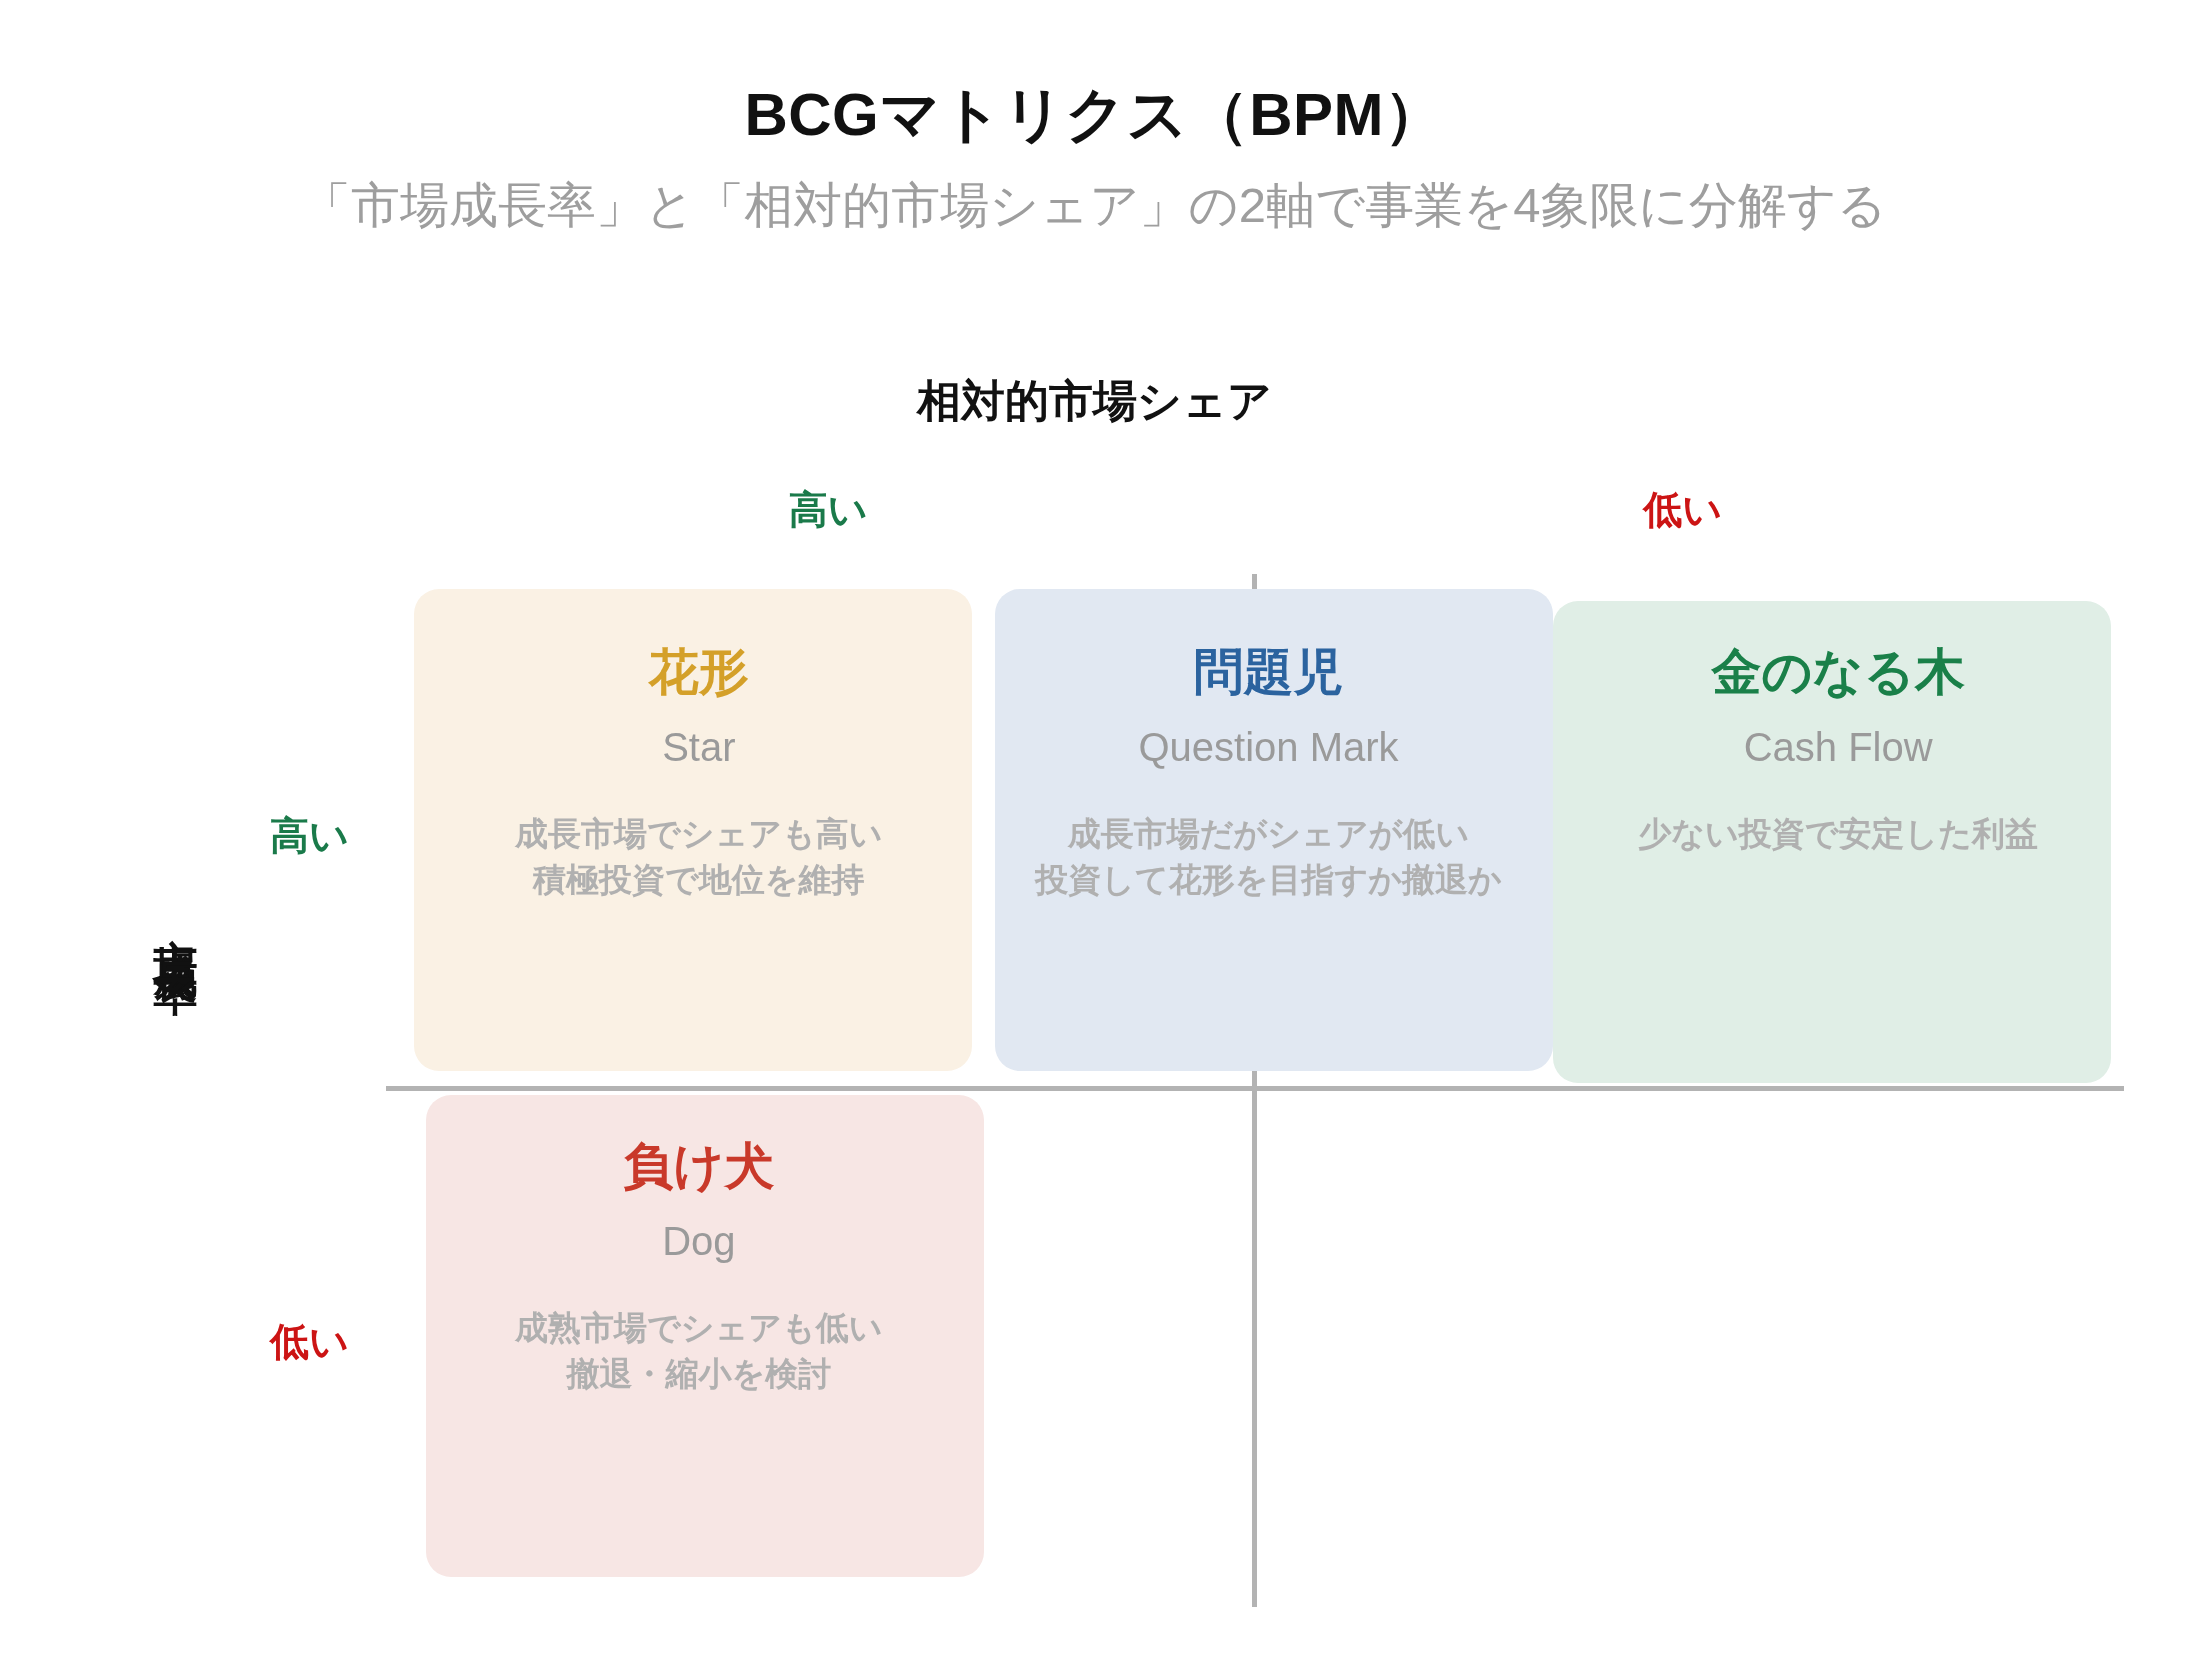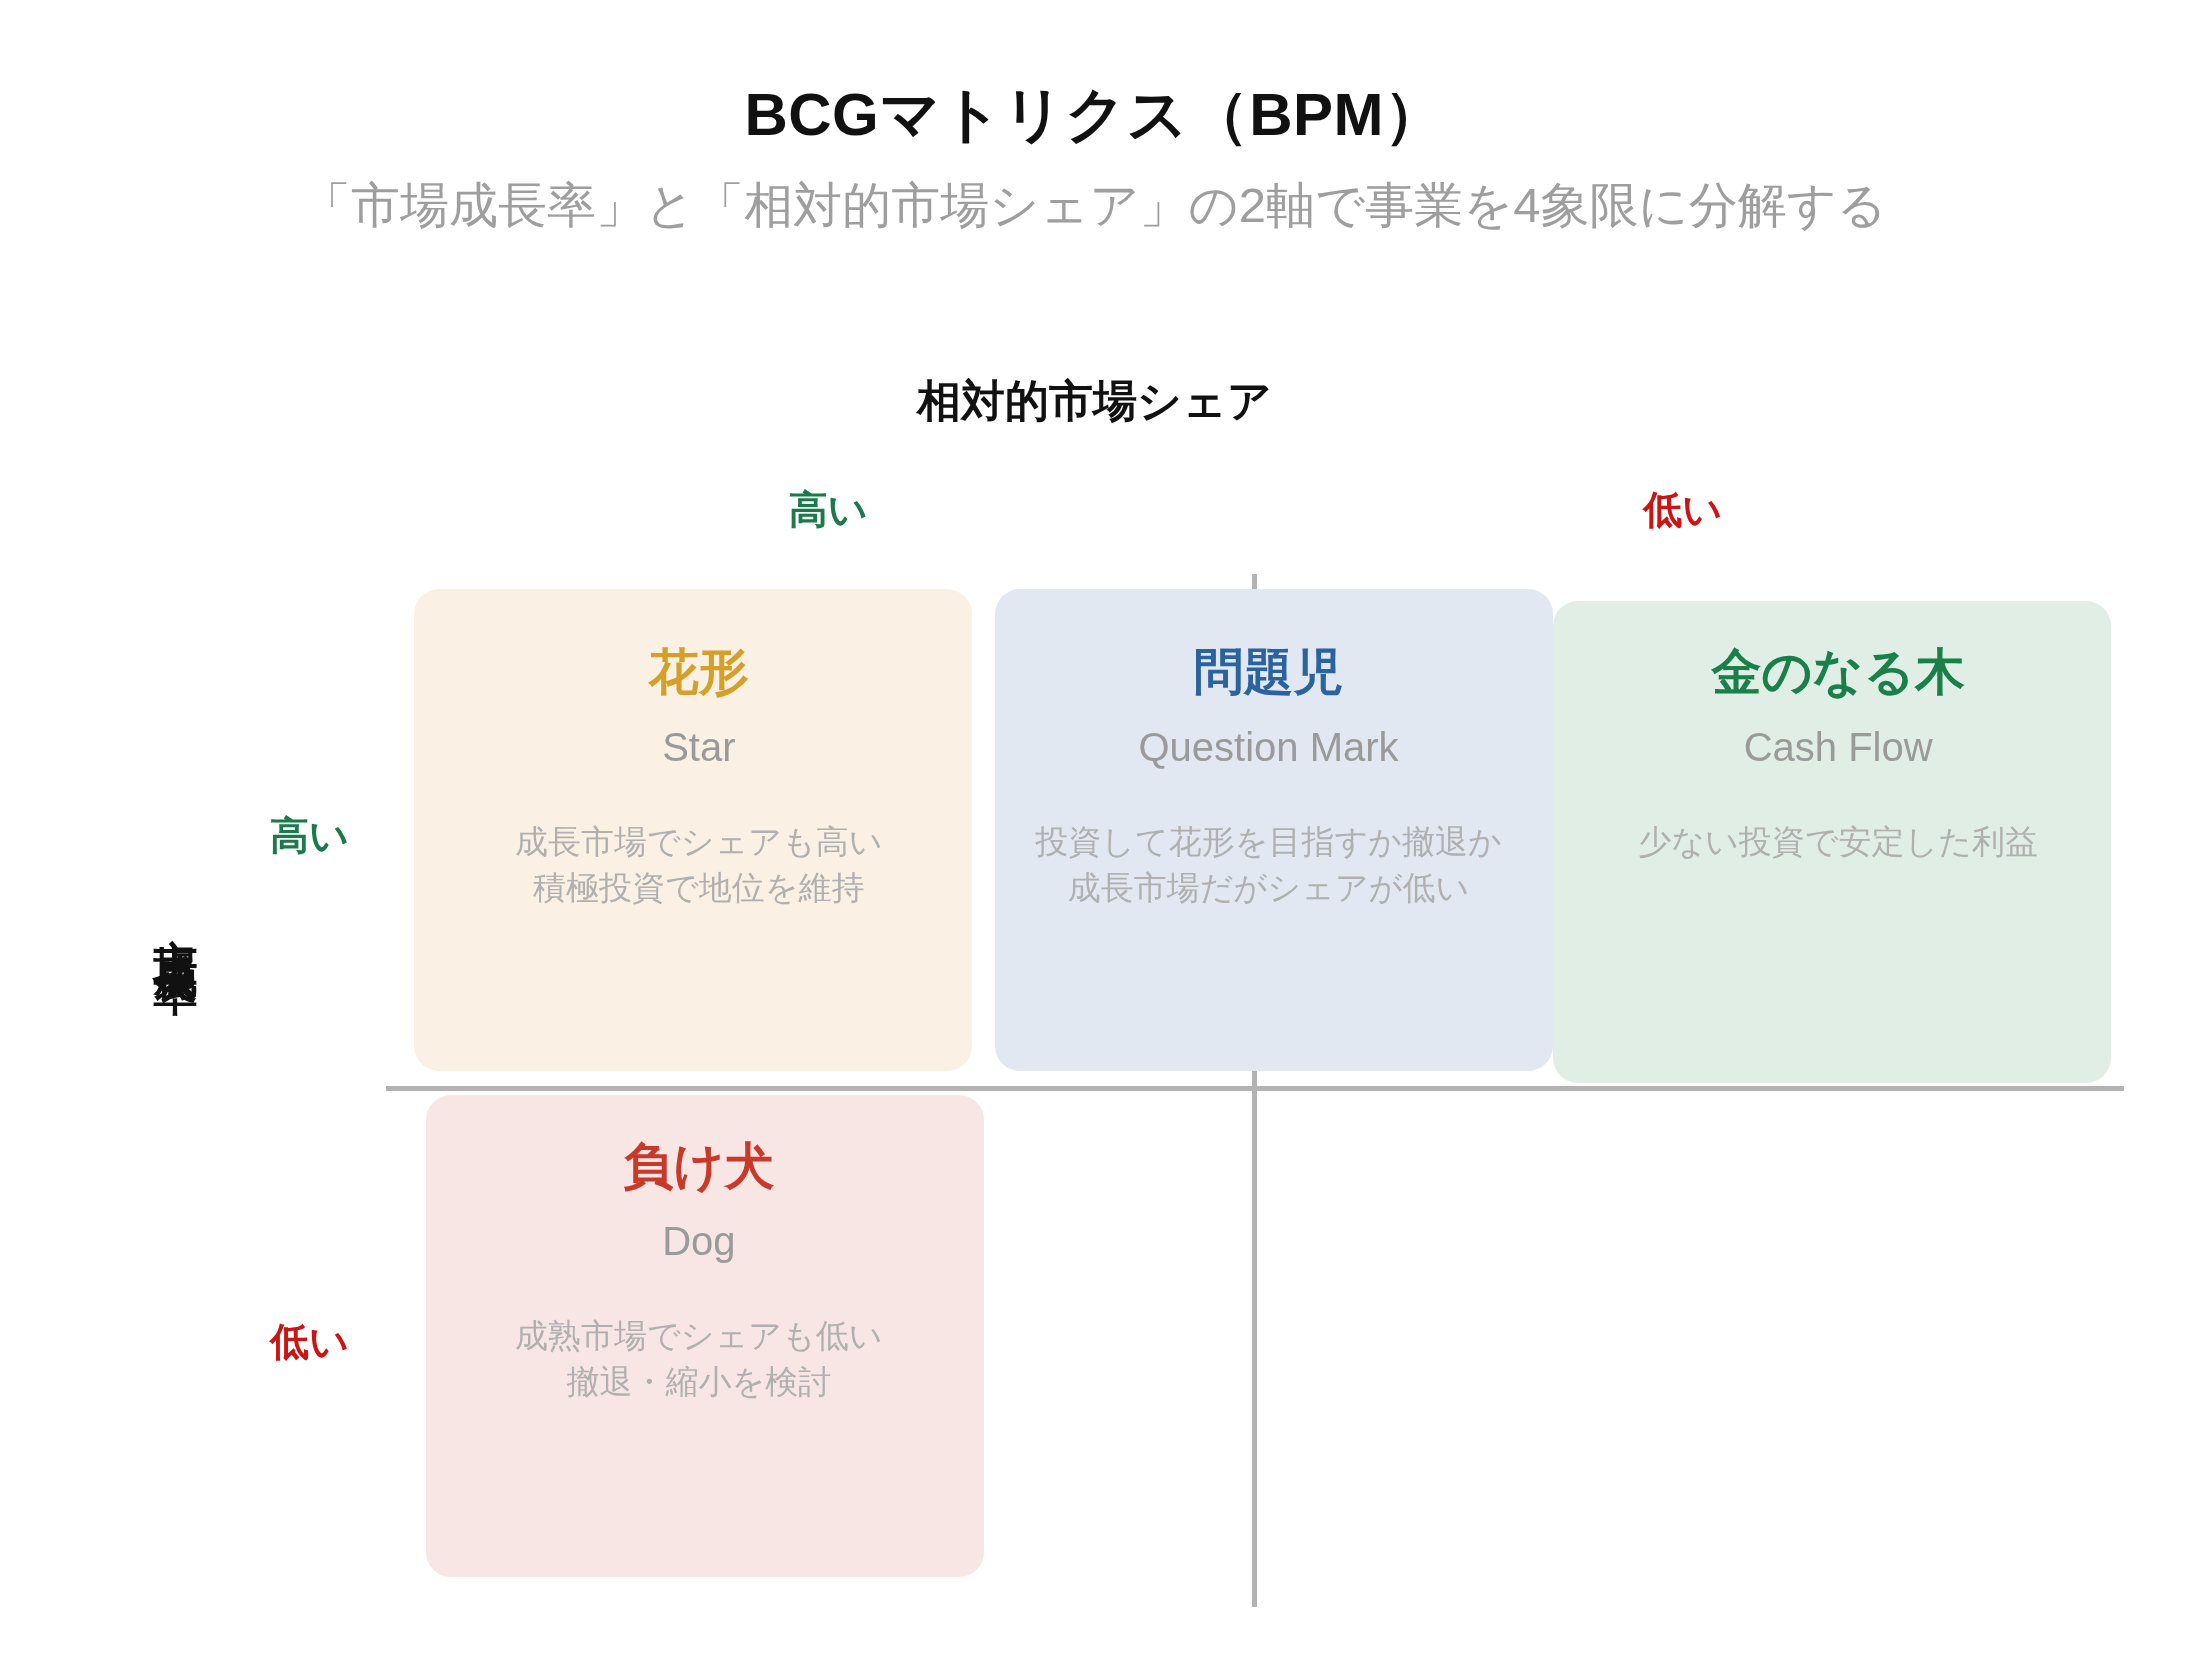--- a/index.html
+++ b/index.html
@@ -170,23 +170,23 @@
   .q-en {
     font-size: 40px;
     font-weight: 400;
     color: #9a9a9a;
     margin: 0;
     padding-top: 25px;
     line-height: 1.1;
   }
   .q-desc {
     font-size: 33px;
-    font-weight: 400;
+    font-weight: 700;
     color: #b0b0b0;
-    margin: 8px;
+    margin: 0;
     padding-top: 42px;
     line-height: 1.38;
   }
   .q-desc-line { display: block; }
 </style>
 </head>
 <body>
 
 <div class="header">
   <h1 class="page-title">BCGマトリクス（BPM）</h1>
@@ -221,22 +221,22 @@
       </div>
     </div>
   </div>
 
   <div class="cell cell-question">
     <div class="card"></div>
     <div class="cell-inner">
       <div class="q-title question">問題児</div>
       <div class="q-en">Question Mark</div>
       <div class="q-desc">
+        <span class="q-desc-line">成長市場だがシェアが低い</span>
         <span class="q-desc-line">投資して花形を目指すか撤退か</span>
-        <span class="q-desc-line">成長市場だがシェアが低い</span>
       </div>
     </div>
   </div>
 
   <div class="cell cell-cash">
     <div class="card"></div>
     <div class="cell-inner">
       <div class="q-title cash">金のなる木</div>
       <div class="q-en">Cash Flow</div>
       <div class="q-desc">

